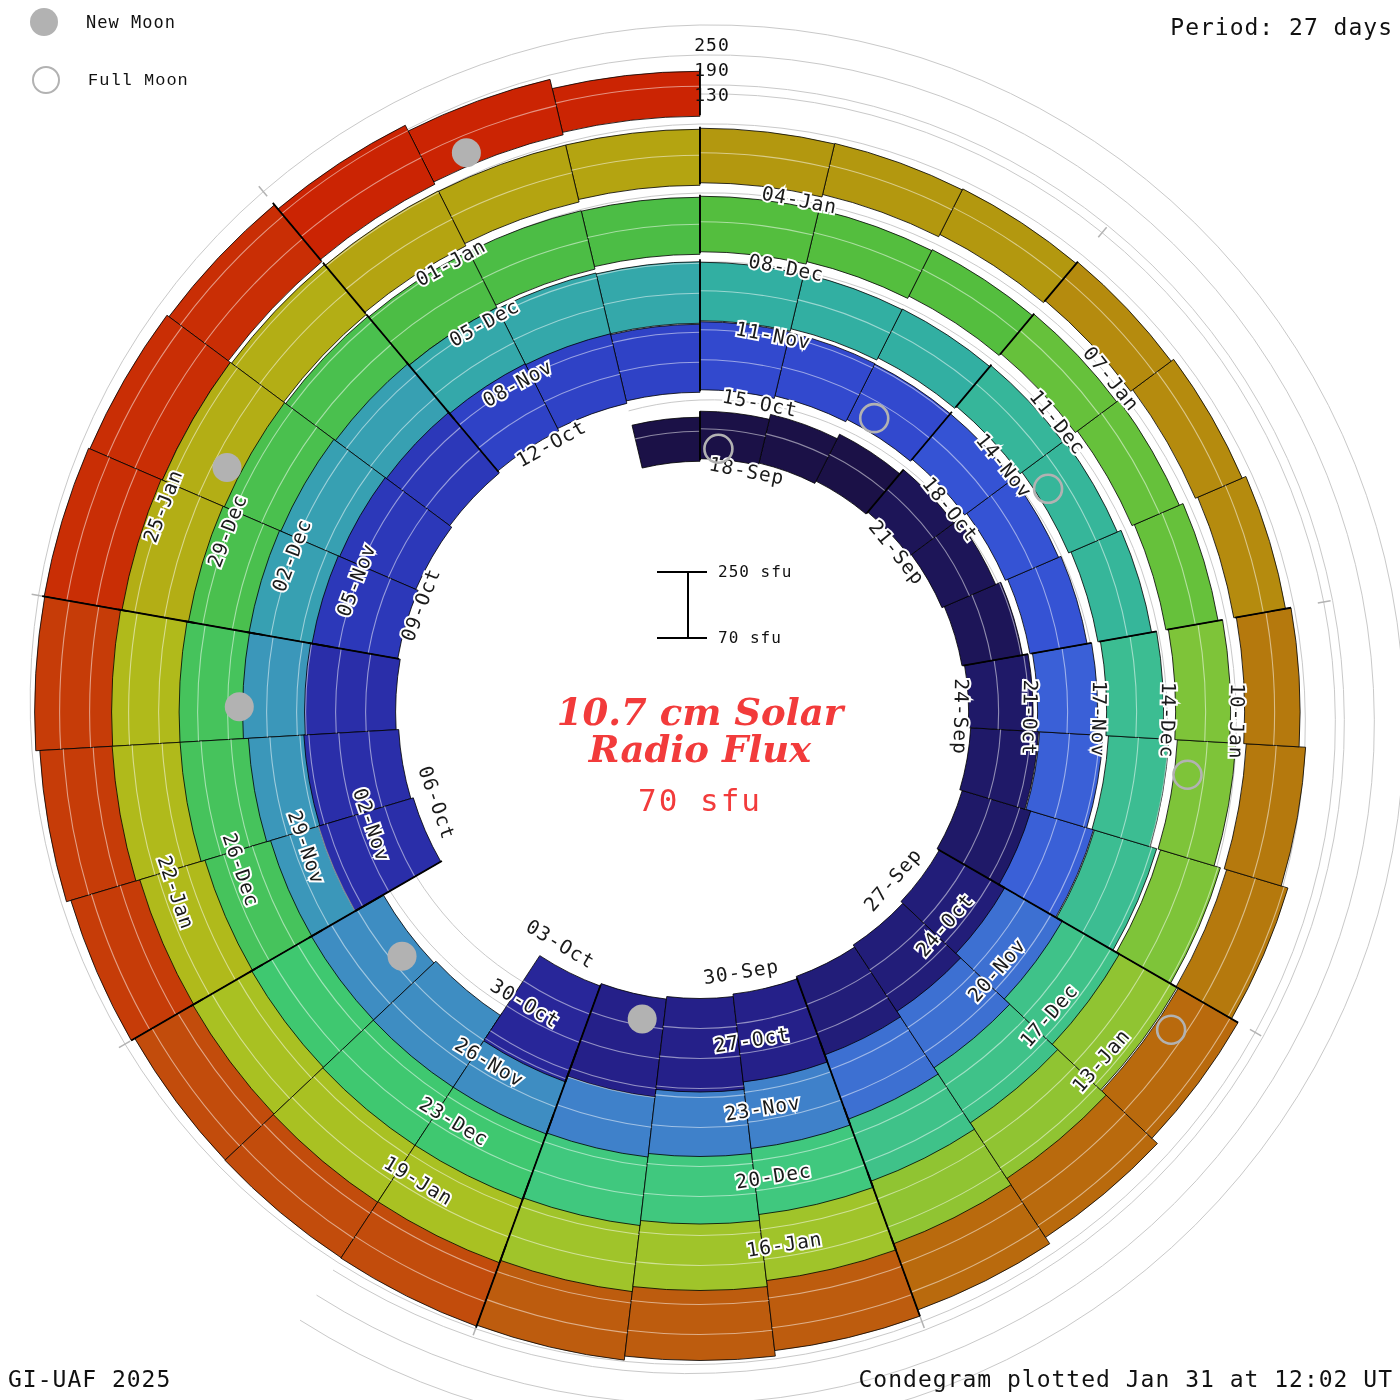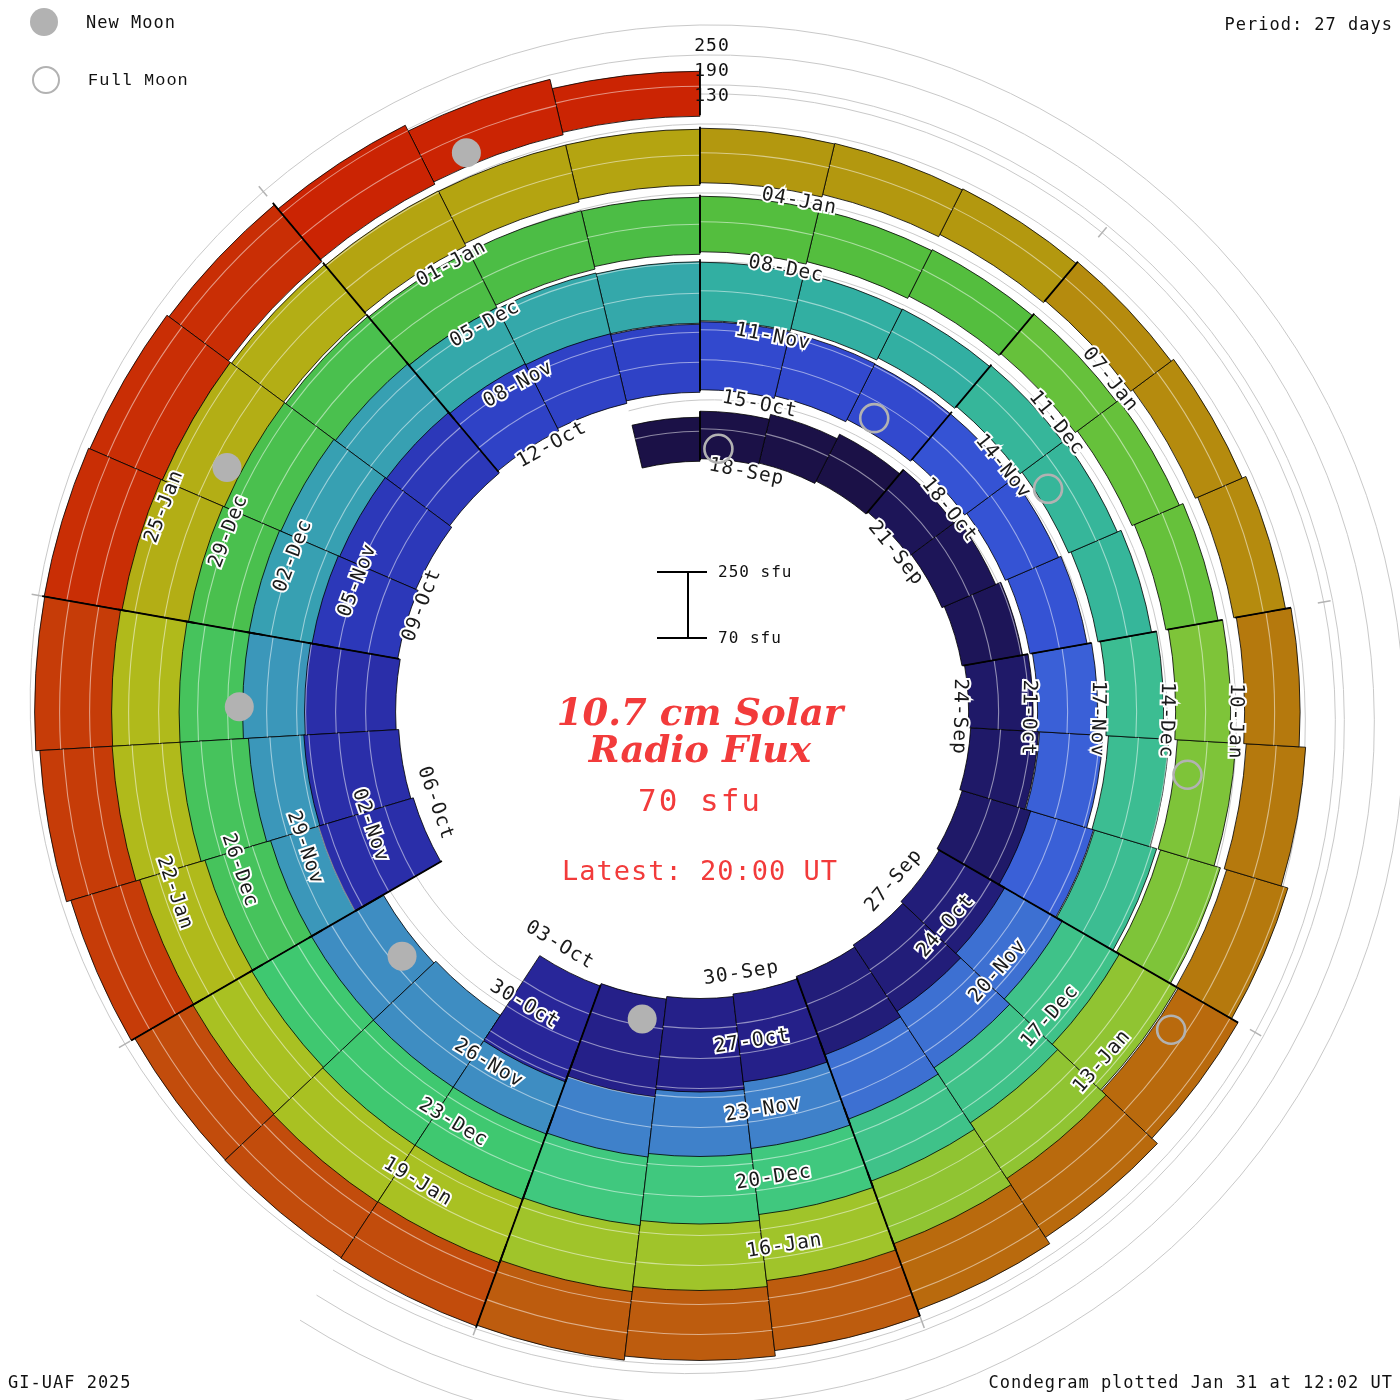--- a/index.html
+++ b/index.html
@@ -5,21 +5,21 @@
   html,body{margin:0;padding:0;background:#ffffff;}
   body{width:1400px;height:1400px;position:relative;font-family:"DejaVu Sans Mono","Liberation Mono",monospace;color:#111;}
   #stage{position:absolute;left:0;top:0;width:1400px;height:1400px;}
   svg{position:absolute;left:0;top:0;}
   .ov{position:absolute;white-space:nowrap;}
   .legend-row{position:absolute;display:flex;align-items:center;gap:28px;}
   .moon-dot{width:28px;height:28px;border-radius:50%;}
   .moon-dot.new{background:#b2b2b2;}
   .moon-dot.full{background:#fff;border:2px solid #b2b2b2;width:24px;height:24px;}
   .legend-label{font-size:17px;letter-spacing:1px;}
-  .corner{font-size:17px;letter-spacing:1px;}
+  .corner{font-size:23px;letter-spacing:1px;}
   .scale-num{font-size:18px;letter-spacing:1px;text-align:center;width:60px;}
   .center-block{position:absolute;text-align:center;}
   .title-red{font-family:"DejaVu Serif","Liberation Serif",serif;font-style:italic;font-weight:bold;font-size:37px;line-height:1.0;color:#f23b3b;}
   .value-red{font-size:31px;color:#f23b3b;letter-spacing:2px;margin-top:14px;}
   .latest-red{font-size:27px;color:#f23b3b;letter-spacing:1px;line-height:1.05;}
   .sbar{position:absolute;background:#000;}
   .sbar-label{position:absolute;font-size:16px;letter-spacing:1px;}
 </style>
 </head>
 <body>
@@ -568,19 +568,18 @@
     <div class="sbar-label" style="left:718px;top:562px;">250 sfu</div>
     <div class="sbar-label" style="left:718px;top:628px;">70 sfu</div>
   </div>
 
   <div class="center-block" style="left:450px;top:694px;width:500px;">
     <div class="title-red">10.7 cm Solar</div>
     <div class="title-red">Radio Flux</div>
     <div class="value-red">70 sfu</div>
   </div>
   <div class="center-block" style="left:450px;top:857px;width:500px;">
-    <div class="latest-red">Latest: 20:00 UT</div>
   </div>
 
   <div class="ov corner" style="left:8px;bottom:8px;">GI-UAF 2025</div>
   <div class="ov corner" style="right:7px;bottom:8px;">Condegram plotted Jan 31 at 12:02 UT</div>
 
 </div>
 
 </body></html>

